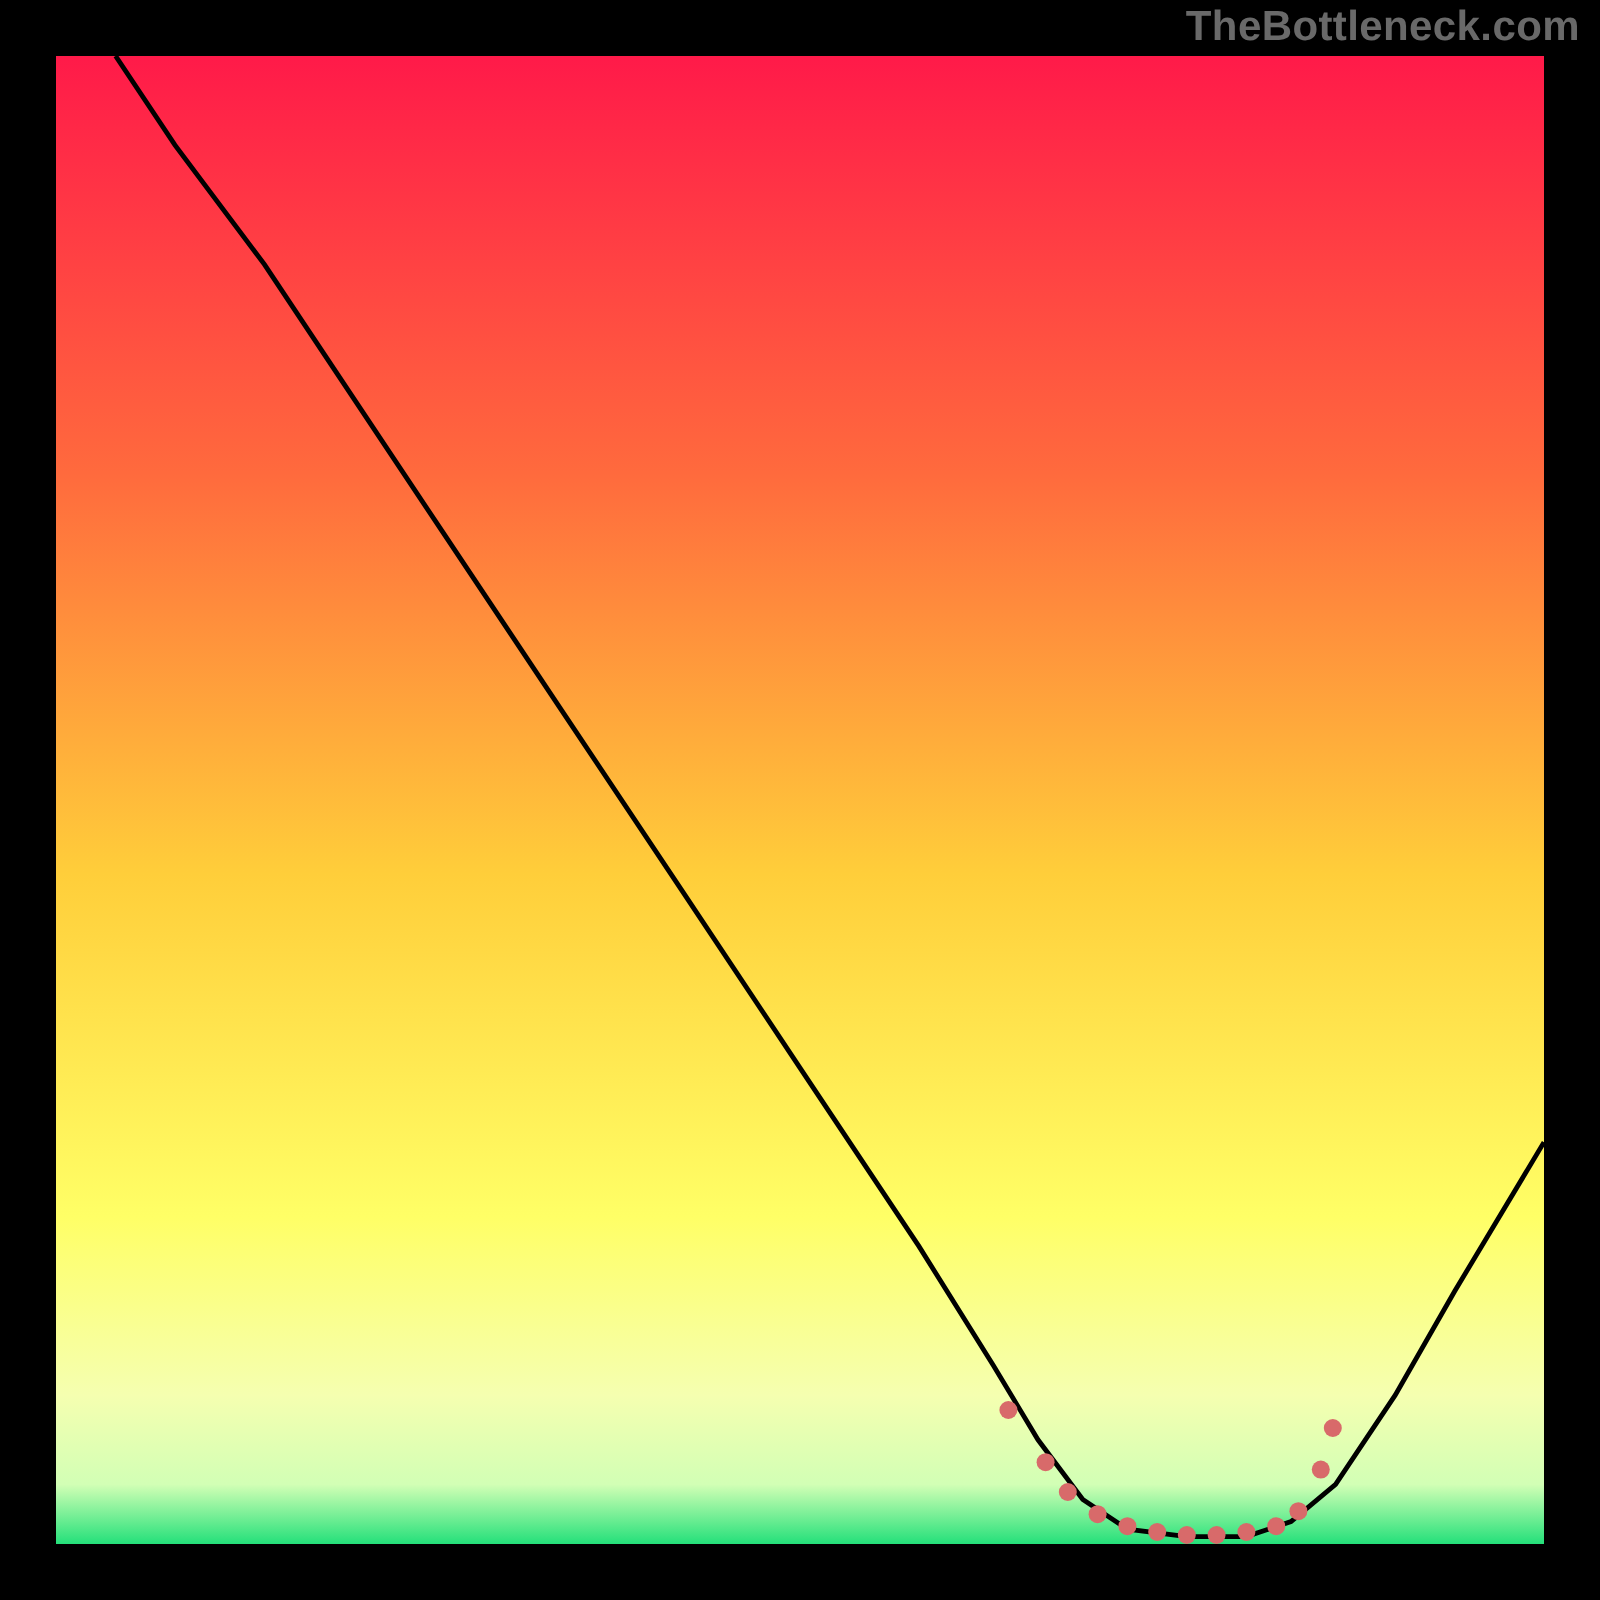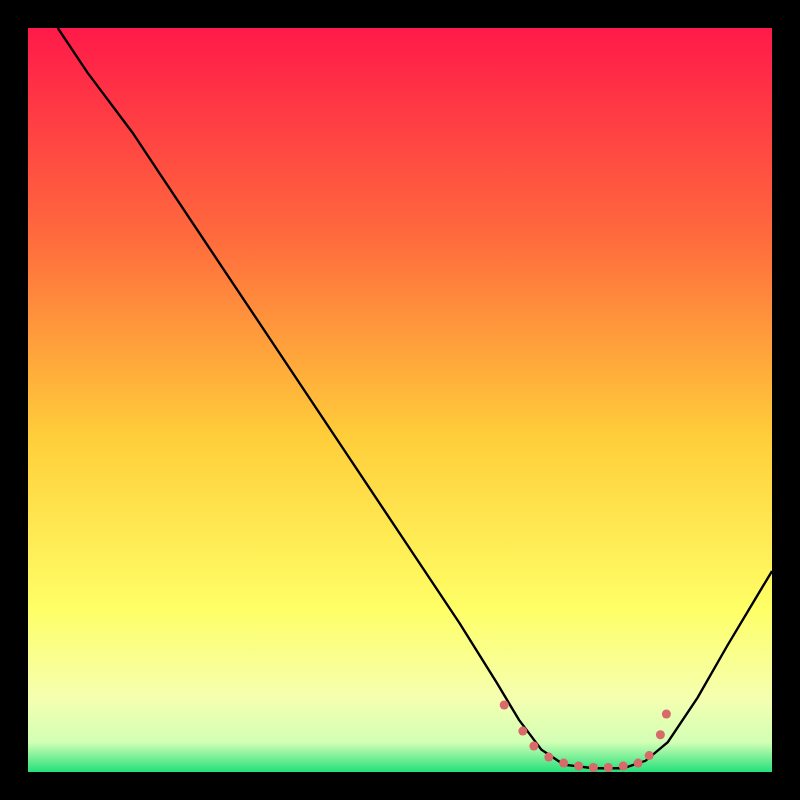--- a/index.html
+++ b/index.html
@@ -67,13 +67,14 @@
           <circle cx="565.4" cy="739.5" r="4.5" fill="#d86a6a"></circle>
           <circle cx="580.3" cy="739.5" r="4.5" fill="#d86a6a"></circle>
           <circle cx="595.2" cy="738.0" r="4.5" fill="#d86a6a"></circle>
           <circle cx="610.1" cy="735.1" r="4.5" fill="#d86a6a"></circle>
           <circle cx="621.2" cy="727.6" r="4.5" fill="#d86a6a"></circle>
           <circle cx="632.4" cy="706.8" r="4.5" fill="#d86a6a"></circle>
           <circle cx="638.4" cy="686.0" r="4.5" fill="#d86a6a"></circle>
         </g>
     </svg>
   </div>
+  <div class="watermark">TheBottleneck.com</div>
 </div>
 
 </body></html>

